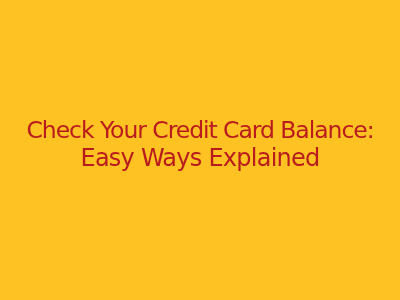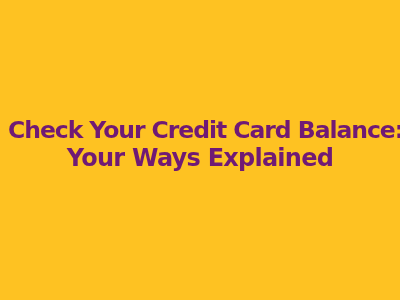--- a/index.html
+++ b/index.html
@@ -30,23 +30,23 @@
     width: 100%;
     padding: 0 8px;
     box-sizing: border-box;
     text-align: center;
     
     transform: translateY(-6px);
   }
 
   .title-line {
     display: block;
-    color: #701a75;
+    color: #b91c1c;
     font-family: "DejaVu Sans", "Liberation Sans", sans-serif;
-    font-weight: 700;
+    font-weight: 400;
     font-size: 24px;
     line-height: 28px;
     letter-spacing: -0.9px;
     white-space: nowrap;
     -webkit-font-smoothing: antialiased;
   }
 
   .title-line.line-1 {
     font-size: 23.5px;
     letter-spacing: -1.05px;
@@ -59,17 +59,17 @@
 </style>
 </head>
 <body>
 
 <div class="canvas">
 
   <div class="title-block">
 
     <span class="title-line line-1">Check Your Credit Card Balance:</span>
 
-    <span class="title-line line-2">Your Ways Explained</span>
+    <span class="title-line line-2">Easy Ways Explained</span>
 
   </div>
 
 </div>
 
 </body></html>

